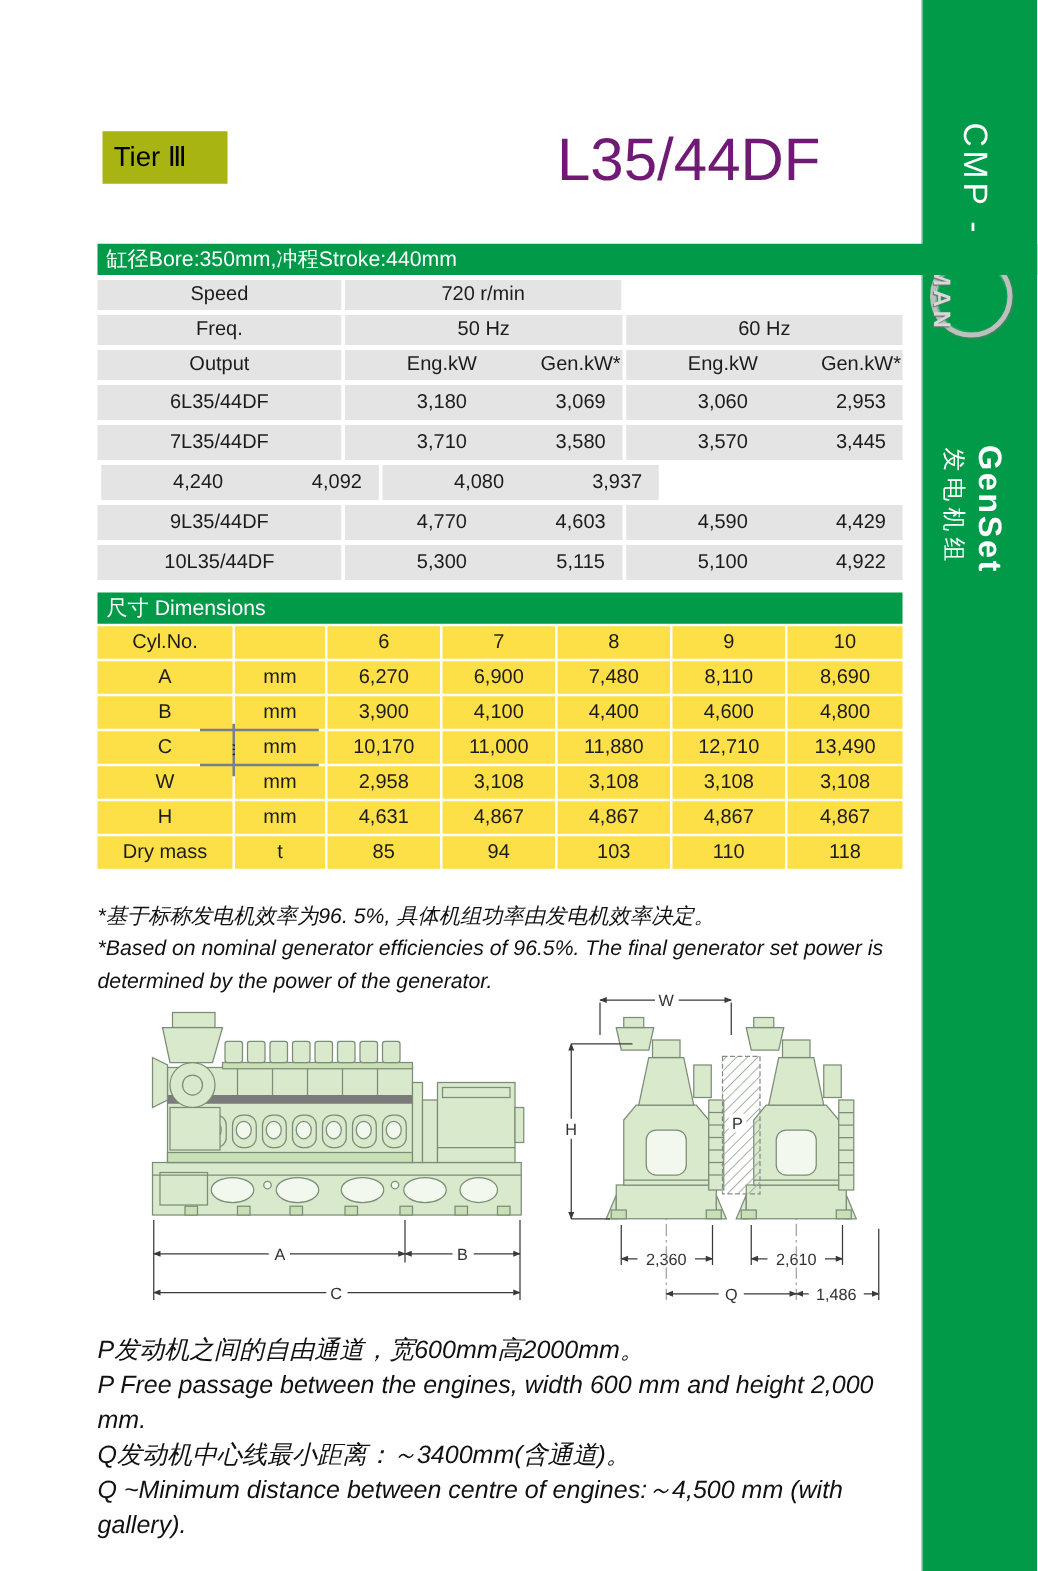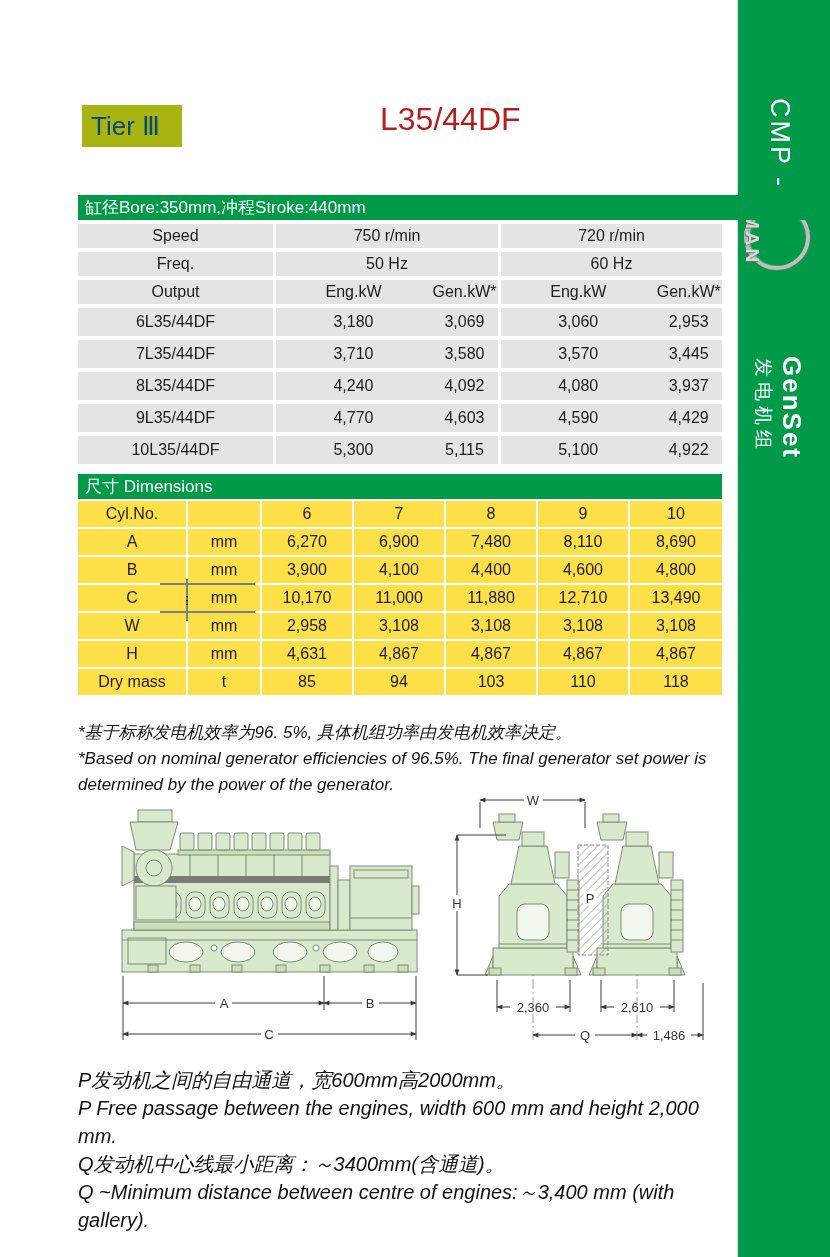--- a/index.html
+++ b/index.html
@@ -18,25 +18,25 @@
   .man-logo span { position:absolute; left:-7px; top:5px; writing-mode:vertical-rl;
               font-size:19px; font-weight:bold; letter-spacing:3px; color:#d8d8d8;
               text-shadow:1px 1px 1px #6f6f6f; }
   .genset-group { position:absolute; top:356px; left:12px; writing-mode:vertical-rl; }
   .genset-en { display:block; color:#fff; font-size:26px; font-weight:bold; letter-spacing:2px; }
   .genset-cn { display:block; color:#fff; font-size:19px; letter-spacing:5px;
                text-orientation:sideways; margin-top:2px; }
 
   
   .badges { position:absolute; left:82px; top:105px; height:42px; display:flex; }
-  .badge { height:42px; line-height:42px; color:#0c4a6e; font-size:26px; padding:0 10px 0 9px; }
+  .badge { height:42px; line-height:42px; color:#000000; font-size:22px; padding:0 10px 0 9px; }
   .badge.t2 { background:#76818e; width:95px; }
   .badge.t3 { background:#a8b411; width:100px; }
-  .doc-title { position:absolute; left:380px; top:101px; width:342px; text-align:left;
-               font-size:32px; color:#b91c1c; letter-spacing:0px; }
+  .doc-title { position:absolute; left:380px; top:101px; width:342px; text-align:center;
+               font-size:48px; color:#701a75; letter-spacing:0px; }
 
   
   .greenbar { background:#009a49; color:#fff; font-size:17px; height:25px;
               line-height:25px; padding-left:7px; }
   .t1 { position:absolute; left:78px; top:195px; width:772px; font-size:16px; color:#1c1c1c; }
   .t1-row { display:flex; margin-top:4px; height:24px; line-height:24px; text-align:center; }
   .t1-row.data { height:28px; line-height:28px; }
   .t1-label { width:195px; background:#e4e4e4; }
   .t1-g1 { width:222px; margin-left:3px; background:#e4e4e4; }
   .t1-g2 { width:221px; margin-left:3px; background:#e4e4e4; }
@@ -86,21 +86,20 @@
   <div class="badges">
     <div class="badge t2">Tier Ⅱ</div>
     <div class="badge t3">Tier Ⅲ</div>
   </div>
   <div class="doc-title">L35/44DF</div>
 
   <div class="t1">
     <div class="greenbar">缸径Bore:350mm,冲程Stroke:440mm</div>
     <div class="t1-row">
       <div class="t1-label">Speed</div>
-      <div class="t1-g1">750 r/min</div>
       <div class="t1-g2">720 r/min</div>
     </div>
     <div class="t1-row">
       <div class="t1-label">Freq.</div>
       <div class="t1-g1">50 Hz</div>
       <div class="t1-g2">60 Hz</div>
     </div>
     <div class="t1-row">
       <div class="t1-label">Output</div>
       <div class="t1-g1 pair">
@@ -128,21 +127,20 @@
       <div class="t1-g1 pair">
           <span>3,710</span>
           <span>3,580</span>
         </div>
       <div class="t1-g2 pair">
           <span>3,570</span>
           <span>3,445</span>
         </div>
     </div>
     <div class="t1-row data">
-      <div class="t1-label">8L35/44DF</div>
       <div class="t1-g1 pair">
           <span>4,240</span>
           <span>4,092</span>
         </div>
       <div class="t1-g2 pair">
           <span>4,080</span>
           <span>3,937</span>
         </div>
     </div>
     <div class="t1-row data">
@@ -395,16 +393,16 @@
       <rect x="569" y="239" width="44" height="16" class="lblbg"></rect>
       <text x="591" y="252" text-anchor="middle">1,486</text>
     </g>
   </svg>
   </div>
 
   <div class="notes">
     <div>P发动机之间的自由通道，宽600mm高2000mm。</div>
     <div>P Free passage between the engines, width 600 mm and height 2,000 mm.</div>
     <div>Q发动机中心线最小距离：～3400mm(含通道)。</div>
-    <div>Q ~Minimum distance between centre of engines:～3,400 mm (with gallery).</div>
+    <div>Q ~Minimum distance between centre of engines:～4,500 mm (with gallery).</div>
   </div>
 
 </div>
 
 </body></html>

